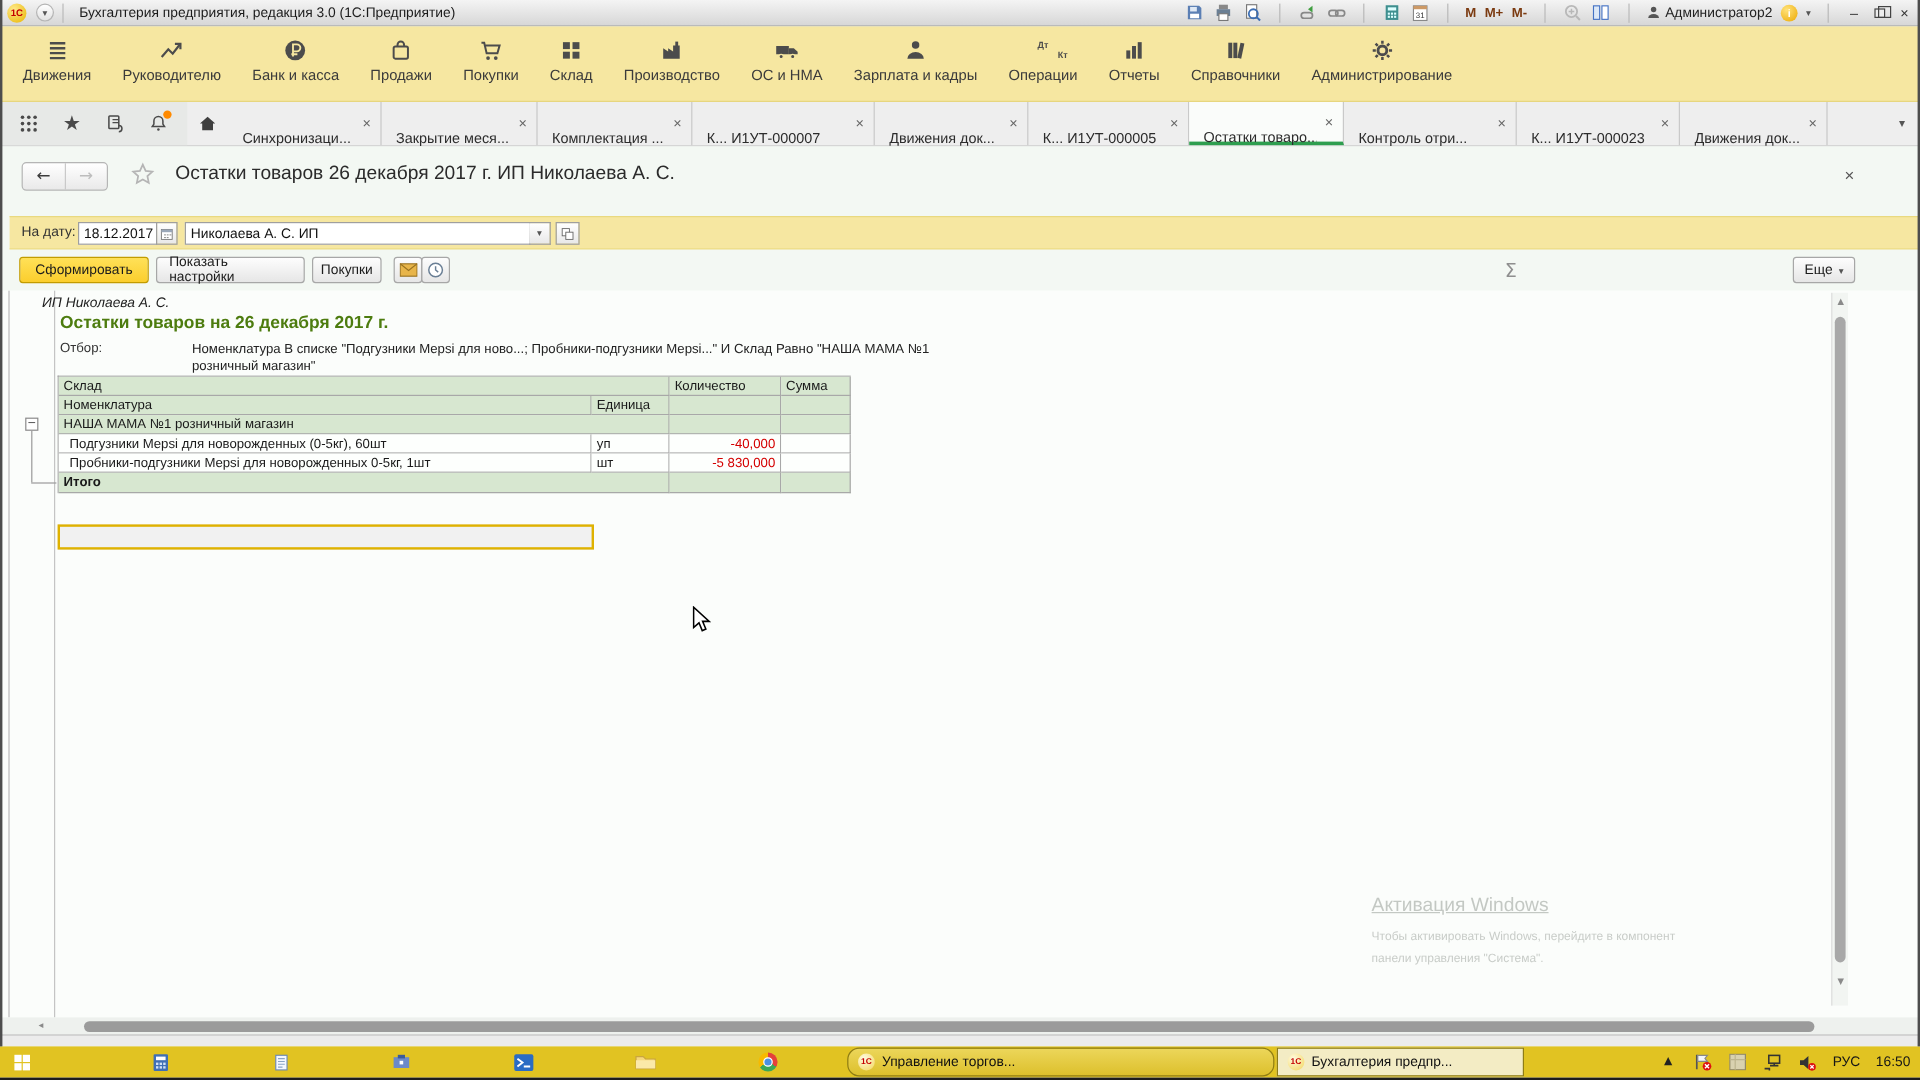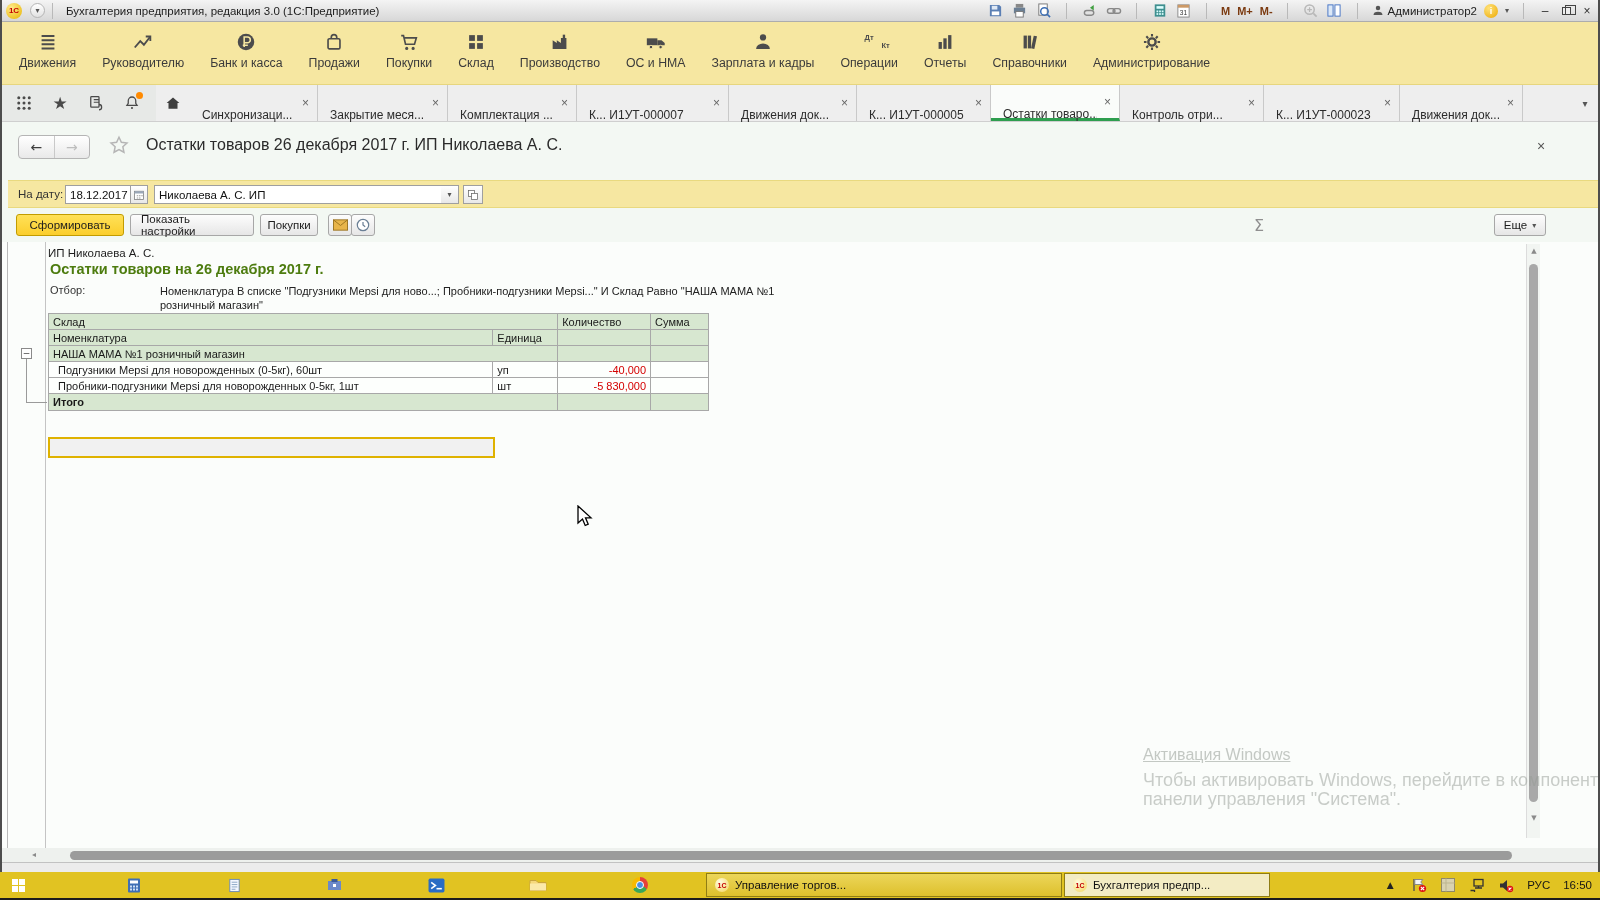--- a/index.html
+++ b/index.html
@@ -89,21 +89,21 @@
   .btn-clock{left:351px;}
   .sum-sigma{position:absolute;left:1254px;top:8px;font-size:16px;color:#8f8f8f;}
   .sum-field{left:1277px;top:7px;width:100px;height:20px;justify-content:flex-end;margin-top:39px;}
   .btn-more{left:1494px;width:52px;gap:5px;}
   .btn-more .car{font-size:8px;color:#555;}
 
   
   .report{position:absolute;left:0;top:242px;width:1600px;height:606px;background:#fbfdfb;overflow:hidden;}
   .gutter-line{position:absolute;left:45px;top:0;width:1px;height:606px;background:#c4c4c4;}
   .frame-line{position:absolute;left:7px;top:0;width:1px;height:606px;background:#b9b9b9;}
-  .rep-org{position:absolute;left:48px;top:5px;font-size:11.5px;color:#1d1d1d;}
+  .rep-org{position:absolute;left:35px;top:5px;font-size:11.5px;color:#1d1d1d;font-style:italic;}
   .rep-title{position:absolute;left:50px;top:19px;font-size:14.5px;font-weight:bold;color:#4d7c0f;}
   .rep-otbor-label{position:absolute;left:50px;top:42px;font-size:11px;color:#333;}
   .rep-otbor-val{position:absolute;left:160px;top:42px;font-size:11px;color:#222;line-height:14px;width:640px;}
 
   .rtable{position:absolute;left:48px;top:71px;width:661px;border-top:1px solid #a8a8a8;border-left:1px solid #a8a8a8;
     font-size:11px;color:#1a1a1a;}
   .trow{display:flex;height:16px;}
   .trow.total{height:17px;}
   .c{border-right:1px solid #a8a8a8;border-bottom:1px solid #a8a8a8;display:flex;align-items:center;
      padding:0 4px;overflow:hidden;white-space:nowrap;}
@@ -126,30 +126,30 @@
   .vthumb{position:absolute;left:2px;top:20px;width:9px;height:538px;background:#a8a8a8;border-radius:5px;}
   .varr{position:absolute;left:0;width:14px;text-align:center;font-size:7px;color:#8a8a8a;}
   .hscroll{position:absolute;left:0;top:848px;width:1600px;height:14px;background:#eef1ee;}
   .hthumb{position:absolute;left:70px;top:3px;width:1442px;height:9px;background:#9b9b9b;border-radius:5px;}
   .harr{position:absolute;left:32px;top:2px;font-size:8px;color:#8a8a8a;}
   .winbottom{position:absolute;left:0;top:862px;width:1600px;height:10px;background:#ececec;border-top:1px solid #c2c2c2;}
 
   
   .watermark{position:absolute;left:1143px;top:746px;z-index:4;color:rgba(150,156,150,0.55);}
   .wm1{font-size:16px;text-decoration:underline;}
-  .wm2{font-size:18px;line-height:19px;margin-top:7px;color:rgba(150,156,150,0.5);}
+  .wm2{font-size:10px;line-height:19px;margin-top:7px;color:rgba(150,156,150,0.5);}
 
   
   .taskbar{position:absolute;left:0;top:872px;width:1600px;height:26px;background:#e1c322;display:flex;align-items:center;}
   .tk-ic{position:absolute;top:3px;width:20px;height:20px;display:flex;align-items:center;justify-content:center;}
   .winlogo{display:grid;grid-template-columns:6px 6px;grid-template-rows:6px 6px;gap:1px;}
   .winlogo i{background:#fff;}
   .tk-btn{position:absolute;top:1px;height:24px;border:1px solid #8f7d14;display:flex;align-items:center;gap:6px;
     padding:0 8px;font-size:11.5px;color:#111;}
-  .tk-btn1{left:706px;width:356px;background:linear-gradient(#ecd65a,#ddc02c);}
+  .tk-btn1{left:706px;width:356px;background:linear-gradient(#ecd65a,#ddc02c);border-radius:10px;}
   .tk-btn2{left:1064px;width:206px;background:#f3ecc4;}
   .tk-logo{width:14px;height:14px;border-radius:50%;background:radial-gradient(circle at 35% 30%,#fffbe2,#f3d65a);
     color:#c40000;font-size:7px;font-weight:bold;display:flex;align-items:center;justify-content:center;flex:none;}
   .tray{position:absolute;right:8px;top:0;height:26px;display:flex;align-items:center;gap:13px;font-size:11.5px;color:#161616;}
   .tray .ti{display:flex;align-items:center;justify-content:center;width:16px;height:16px;}
   .bottomline{position:absolute;left:0;top:898px;width:1600px;height:2px;background:#1c1c1c;}
   .edge{position:absolute;top:0;width:2px;height:872px;background:#4d4d4d;}
 
   .cursor{position:absolute;left:577px;top:505px;z-index:50;}
 </style>

